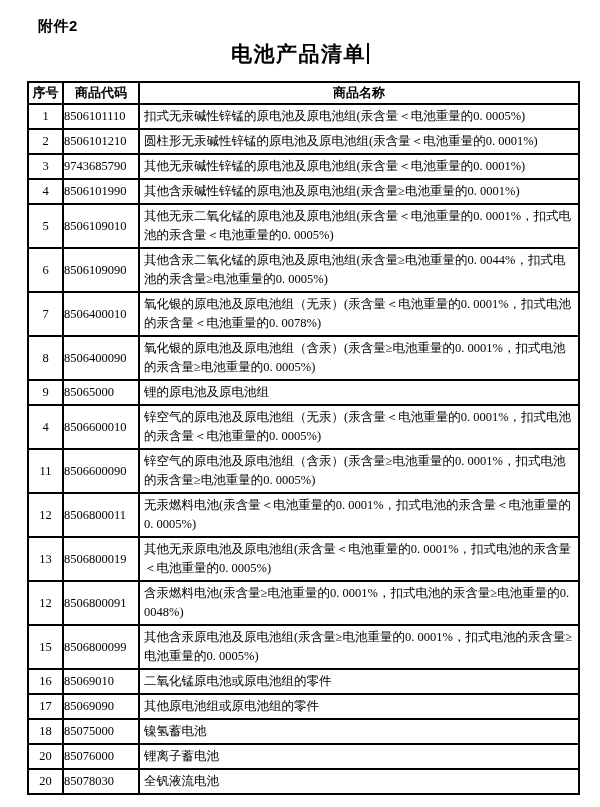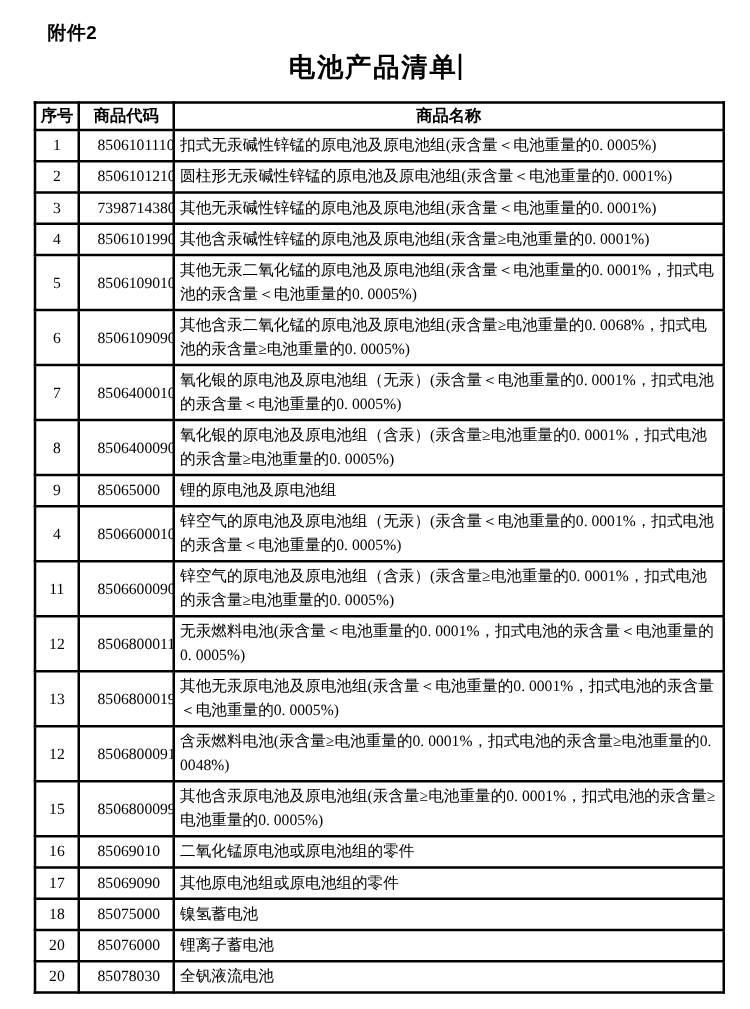--- a/index.html
+++ b/index.html
@@ -66,21 +66,21 @@
   .product-table td {
     font-size: 12.5px;
     line-height: 19px;
     padding: 2px 3px;
     height: 21px;
   }
   .col-no   { width: 35px; }
   .col-code { width: 76px; }
   .col-name { width: 440px; }
   td.cell-no   { text-align: center; }
-  td.cell-code { text-align: left; padding-left: 14px; font-size: 12.5px; }
+  td.cell-code { text-align: left; padding-left: 0; font-size: 12.5px; }
   td.cell-name { text-align: left; padding-left: 4px; padding-right: 4px; margin-top: 36px; }
 </style>
 </head>
 <body>
 
 <div class="page">
 
   <div class="attachment-label">附件2</div>
 
   <div class="doc-title-row">
@@ -106,42 +106,42 @@
           <td class="cell-code">8506101110</td>
           <td class="cell-name">扣式无汞碱性锌锰的原电池及原电池组(汞含量＜电池重量的0. 0005%)</td>
         </tr>
         <tr>
           <td class="cell-no">2</td>
           <td class="cell-code">8506101210</td>
           <td class="cell-name">圆柱形无汞碱性锌锰的原电池及原电池组(汞含量＜电池重量的0. 0001%)</td>
         </tr>
         <tr>
           <td class="cell-no">3</td>
-          <td class="cell-code">7398714380</td>
+          <td class="cell-code">9743685790</td>
           <td class="cell-name">其他无汞碱性锌锰的原电池及原电池组(汞含量＜电池重量的0. 0001%)</td>
         </tr>
         <tr>
           <td class="cell-no">4</td>
           <td class="cell-code">8506101990</td>
           <td class="cell-name">其他含汞碱性锌锰的原电池及原电池组(汞含量≥电池重量的0. 0001%)</td>
         </tr>
         <tr>
           <td class="cell-no">5</td>
           <td class="cell-code">8506109010</td>
           <td class="cell-name">其他无汞二氧化锰的原电池及原电池组(汞含量＜电池重量的0. 0001%，扣式电池的汞含量＜电池重量的0. 0005%)</td>
         </tr>
         <tr>
           <td class="cell-no">6</td>
           <td class="cell-code">8506109090</td>
-          <td class="cell-name">其他含汞二氧化锰的原电池及原电池组(汞含量≥电池重量的0. 0068%，扣式电池的汞含量≥电池重量的0. 0005%)</td>
+          <td class="cell-name">其他含汞二氧化锰的原电池及原电池组(汞含量≥电池重量的0. 0044%，扣式电池的汞含量≥电池重量的0. 0005%)</td>
         </tr>
         <tr>
           <td class="cell-no">7</td>
           <td class="cell-code">8506400010</td>
-          <td class="cell-name">氧化银的原电池及原电池组（无汞）(汞含量＜电池重量的0. 0001%，扣式电池的汞含量＜电池重量的0. 0005%)</td>
+          <td class="cell-name">氧化银的原电池及原电池组（无汞）(汞含量＜电池重量的0. 0001%，扣式电池的汞含量＜电池重量的0. 0078%)</td>
         </tr>
         <tr>
           <td class="cell-no">8</td>
           <td class="cell-code">8506400090</td>
           <td class="cell-name">氧化银的原电池及原电池组（含汞）(汞含量≥电池重量的0. 0001%，扣式电池的汞含量≥电池重量的0. 0005%)</td>
         </tr>
         <tr>
           <td class="cell-no">9</td>
           <td class="cell-code">85065000</td>
           <td class="cell-name">锂的原电池及原电池组</td>

